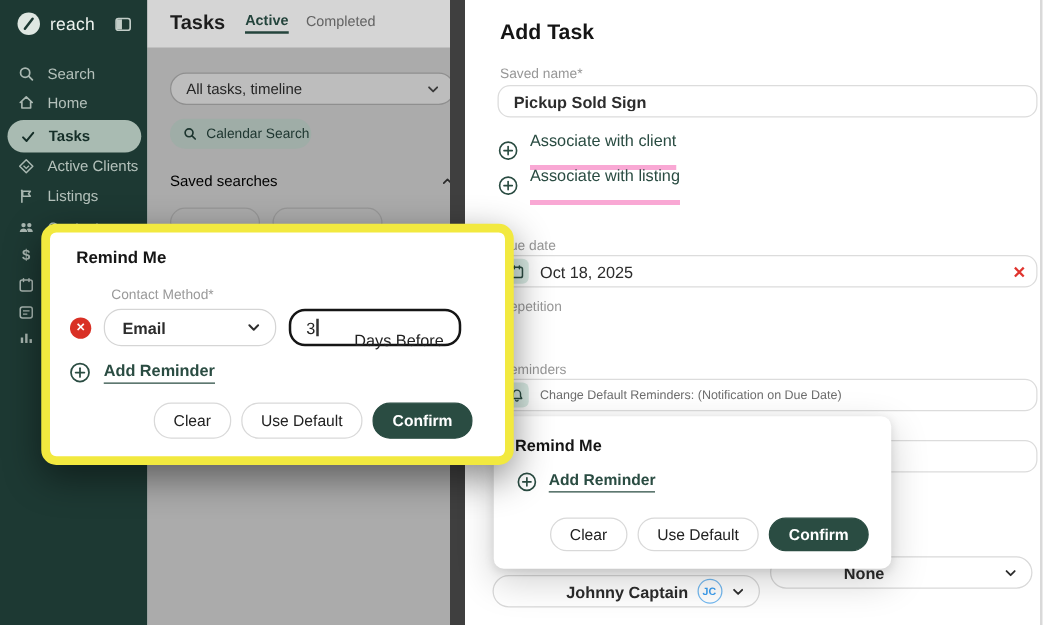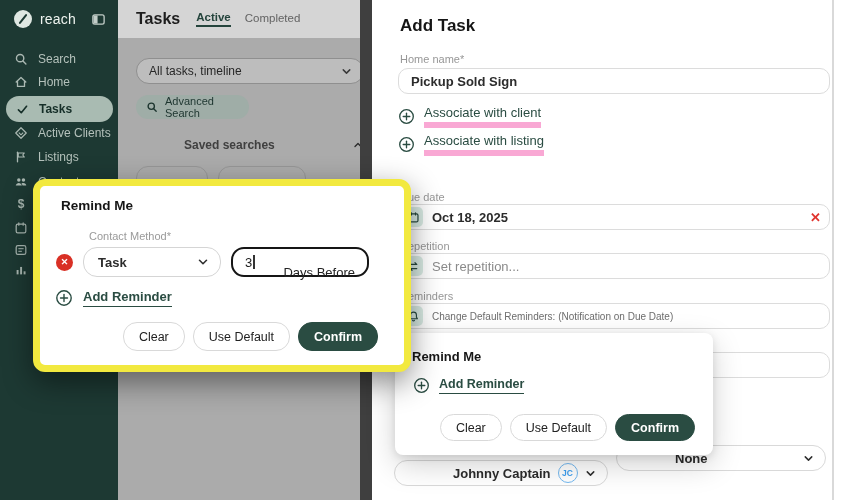--- a/index.html
+++ b/index.html
@@ -23,39 +23,39 @@
   
   .midpanel { position:absolute; left:118px; top:0; width:254px; height:500px; background:#ababab; z-index:1; }
   .mid-header { position:absolute; left:0; top:0; width:254px; height:38px; background:#d5d5d5; display:flex; align-items:center; padding-left:18px; }
   .mid-title { font-size:16px; font-weight:bold; color:#1d1d1d; margin-right:16px; }
   .mid-tab { font-size:11.5px; color:#636363; margin-right:14px; padding-bottom:2px; }
   .mid-tab.active { color:#24443c; font-weight:bold; border-bottom:2px solid #24443c; }
   .filter-select { position:absolute; left:18px; top:58px; width:228px; height:26px; background:#bdbdbd; border:1px solid #8f8f8f; border-radius:13px; display:flex; align-items:center; padding:0 10px 0 12px; font-size:12px; color:#262626; }
   .filter-select .chev { margin-left:auto; color:#3a3a3a; display:flex; }
   .adv-search { position:absolute; left:18px; top:95px; width:113px; height:24px; background:#9fada7; border-radius:12px; display:flex; align-items:center; gap:7px; padding-left:10px; font-size:11px; color:#1d352f; }
   .saved-row { position:absolute; left:18px; top:138px; width:228px; display:flex; align-items:center; }
-  .saved-label { font-size:12px; font-weight:bold; color:#404040;margin-left:48px; }
+  .saved-label { font-size:12px; font-weight:normal; color:#000000; }
   .saved-row .chev { margin-left:auto; color:#2a2a2a; display:flex; }
   .ghost-chip { position:absolute; top:166px; height:24px; border:1.5px solid #979797; border-radius:12px; }
   .mid-scrollstrip { position:absolute; left:242px; top:0; width:12px; height:500px; background:#3f3f3f; }
 
   
   .rightpanel { position:absolute; left:372px; top:0; width:474px; height:500px; background:#fff; z-index:2; }
   .r-scrollline { position:absolute; left:460px; top:0; width:2px; height:500px; background:#d9d9d9; }
   .rp-title { position:absolute; left:28px; top:16px; font-size:17px; font-weight:bold; color:#151515; }
   .f-label { position:absolute; left:28px; font-size:11px; color:#979797; }
   .field { position:absolute; left:26px; width:432px; height:26px; background:#fff; border:1px solid #dcdcdc; border-radius:10px; display:flex; align-items:center; padding:0 8px 0 4px; }
   .field input { border:none; outline:none; font-family:inherit; font-size:13px; color:#2c2c2c; font-weight:bold; flex:1; background:transparent; }
   .icon-chip { width:20px; height:20px; border-radius:5px; background:#d9ebe4; color:#2a4c42; display:flex; align-items:center; justify-content:center; flex:0 0 auto; margin-right:9px; }
   .ftext { font-size:13px; color:#2c2c2c; }
   .ftext.placeholder { color:#8a8a8a; }
   .ftext.long { font-size:10px; color:#6e6e6e; }
   .clear-x { margin-left:auto; color:#e0342e; font-size:13px; font-weight:bold; }
   .assoc { position:absolute; left:26px; display:flex; align-items:center; gap:9px; color:#2a4c42; }
-  .assoc .txt { font-size:13px; border-bottom:6px solid #f9a8d4; padding-bottom:2px; }
+  .assoc .txt { font-size:13px; border-bottom:4px solid #f9a8d4; padding-bottom:12px; }
   .plus-ic { display:flex; color:#2a4c42; }
   .dd { position:absolute; height:26px; background:#fff; border:1px solid #d9d9d9; border-radius:13px; display:flex; align-items:center; padding:0 10px 0 13px; }
   .dd .ftext { font-weight:bold;margin-left:45px; }
   .dd .chev { margin-left:auto; color:#2e2e2e; display:flex; }
   .jc-avatar { width:20px; height:20px; border-radius:50%; border:1.5px solid #74b9f0; color:#3d9ff0; font-size:8.5px; font-weight:bold; display:flex; align-items:center; justify-content:center; margin-left:7px; background:#fff; }
 
   
   .popup { position:absolute; left:23px; top:333px; width:318px; height:122px; background:#fff; border-radius:8px; box-shadow:0 10px 30px rgba(0,0,0,.18), 0 2px 8px rgba(0,0,0,.10); z-index:5; }
   .popup-title { position:absolute; left:17px; top:16px; font-size:13px; font-weight:bold; color:#161616; }
   .popup .addrem { position:absolute; left:18px; top:44px; display:flex; align-items:center; gap:9px; color:#2a4c42; }
@@ -203,39 +203,39 @@
           </svg>
         </span>
     </div>
     <div class="adv-search">
       <span style="display:flex">
           <svg width="12" height="12" viewBox="0 0 16 16">
             <circle cx="7" cy="7" r="4.2" fill="none" stroke="currentColor" stroke-width="1.8"></circle>
             <line x1="10.2" y1="10.2" x2="13.6" y2="13.6" stroke="currentColor" stroke-width="1.8" stroke-linecap="round"></line>
           </svg>
         </span>
-      <span>Advanced Search</span>
+      <span>Calendar Search</span>
     </div>
     <div class="saved-row">
       <span class="saved-label">Saved searches</span>
       <span class="chev">
           <svg width="12" height="12" viewBox="0 0 16 16">
             <polyline points="4 10 8 6 12 10" fill="none" stroke="currentColor" stroke-width="1.8" stroke-linecap="round" stroke-linejoin="round"></polyline>
           </svg>
         </span>
     </div>
     <div class="ghost-chip" style="left:18px; width:72px;"></div>
     <div class="ghost-chip" style="left:100px; width:88px;"></div>
     <div class="mid-scrollstrip"></div>
   </section>
 
   <main class="rightpanel">
     <div class="rp-title">Add Task</div>
 
-    <div class="f-label" style="top:53px">Home name*</div>
+    <div class="f-label" style="top:53px">Saved name*</div>
     <div class="field" style="top:68px; padding-left:12px;">
       <input type="text" value="Pickup Sold Sign" style="">
     </div>
 
     <div class="assoc" style="top:105px">
       <span class="plus-ic">
           <svg width="17" height="17" viewBox="0 0 18 18">
             <circle cx="9" cy="9" r="7.2" fill="none" stroke="currentColor" stroke-width="1.4"></circle>
             <line x1="9" y1="5.5" x2="9" y2="12.5" stroke="currentColor" stroke-width="1.4" stroke-linecap="round"></line>
             <line x1="5.5" y1="9" x2="12.5" y2="9" stroke="currentColor" stroke-width="1.4" stroke-linecap="round"></line>
@@ -256,33 +256,25 @@
 
     <div class="f-label" style="top:191px">Due date</div>
     <div class="field" style="top:204px">
       <span class="icon-chip">
           <svg width="13" height="13" viewBox="0 0 16 16">
             <rect x="2.5" y="3.5" width="11" height="10" rx="1.8" fill="none" stroke="currentColor" stroke-width="1.5"></rect>
             <line x1="5.5" y1="2.2" x2="5.5" y2="4.8" stroke="currentColor" stroke-width="1.5" stroke-linecap="round"></line>
             <line x1="10.5" y1="2.2" x2="10.5" y2="4.8" stroke="currentColor" stroke-width="1.5" stroke-linecap="round"></line>
           </svg>
         </span>
-      <span class="ftext" style="font-weight:bold">Oct 18, 2025</span>
+      <span class="ftext" style="font-weight:normal">Oct 18, 2025</span>
       <span class="clear-x">✕</span>
     </div>
 
     <div class="f-label" style="top:240px">Repetition</div>
-    <div class="field" style="top:253px">
-      <span class="icon-chip">
-          <svg width="13" height="13" viewBox="0 0 16 16">
-            <path d="M4 5.5h8M12 5.5 9.8 3.3M12 10.5H4M4 10.5l2.2 2.2" fill="none" stroke="currentColor" stroke-width="1.5" stroke-linecap="round" stroke-linejoin="round"></path>
-          </svg>
-        </span>
-      <span class="ftext placeholder">Set repetition...</span>
-    </div>
 
     <div class="f-label" style="top:290px">Reminders</div>
     <div class="field" style="top:303px">
       <span class="icon-chip">
           <svg width="13" height="13" viewBox="0 0 16 16">
             <path d="M8 2.6a3.6 3.6 0 0 1 3.6 3.6v2.6l1.2 2H3.2l1.2-2V6.2A3.6 3.6 0 0 1 8 2.6Z" fill="none" stroke="currentColor" stroke-width="1.4" stroke-linejoin="round"></path>
             <path d="M6.8 12.6a1.3 1.3 0 0 0 2.4 0" fill="none" stroke="currentColor" stroke-width="1.3" stroke-linecap="round"></path>
           </svg>
         </span>
       <span class="ftext long">Change Default Reminders: (Notification on Due Date)</span>
@@ -329,21 +321,21 @@
 
     <div class="r-scrollline"></div>
   </main>
 
   <div class="hl-modal">
     <div class="hl-title">Remind Me</div>
     <div class="hl-cm-label">Contact Method*</div>
     <div class="hl-row">
       <span class="err-badge">✕</span>
       <div class="hl-select">
-        <span class="ftext">Task</span>
+        <span class="ftext">Email</span>
         <span class="chev">
             <svg width="14" height="14" viewBox="0 0 16 16">
               <polyline points="4 6 8 10 12 6" fill="none" stroke="currentColor" stroke-width="1.8" stroke-linecap="round" stroke-linejoin="round"></polyline>
             </svg>
           </span>
       </div>
       <div class="days-input">
         <span class="num">3</span>
           <span class="caret"></span>
         <span class="suffix">Days Before</span>

